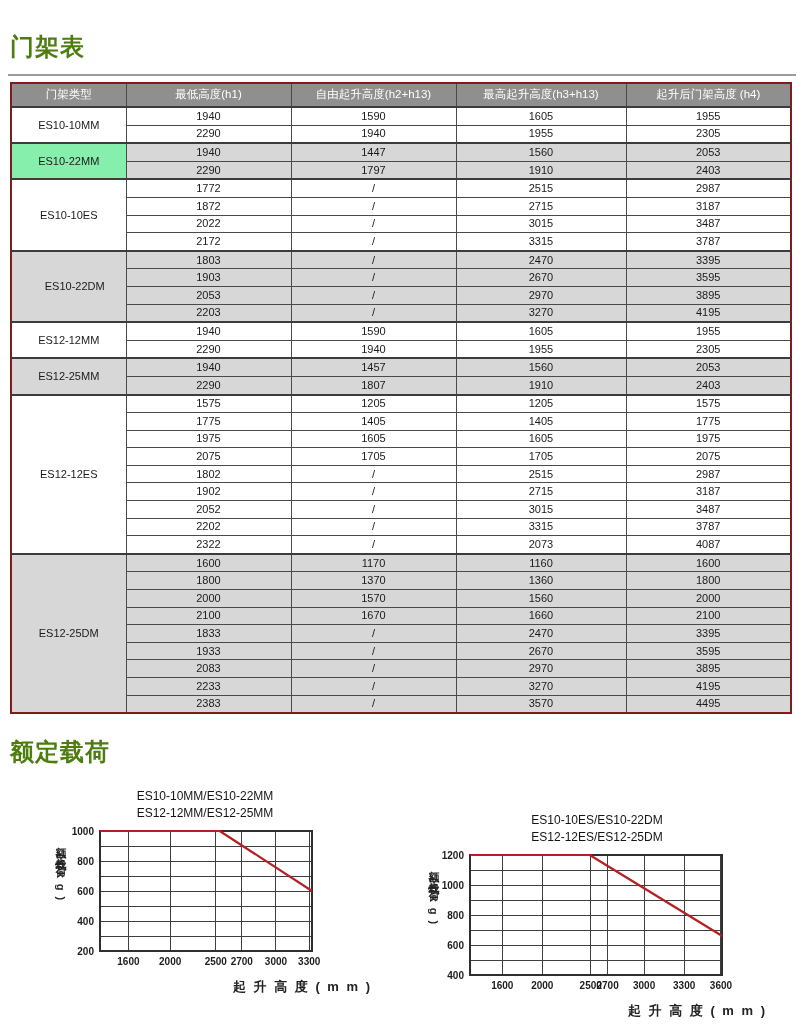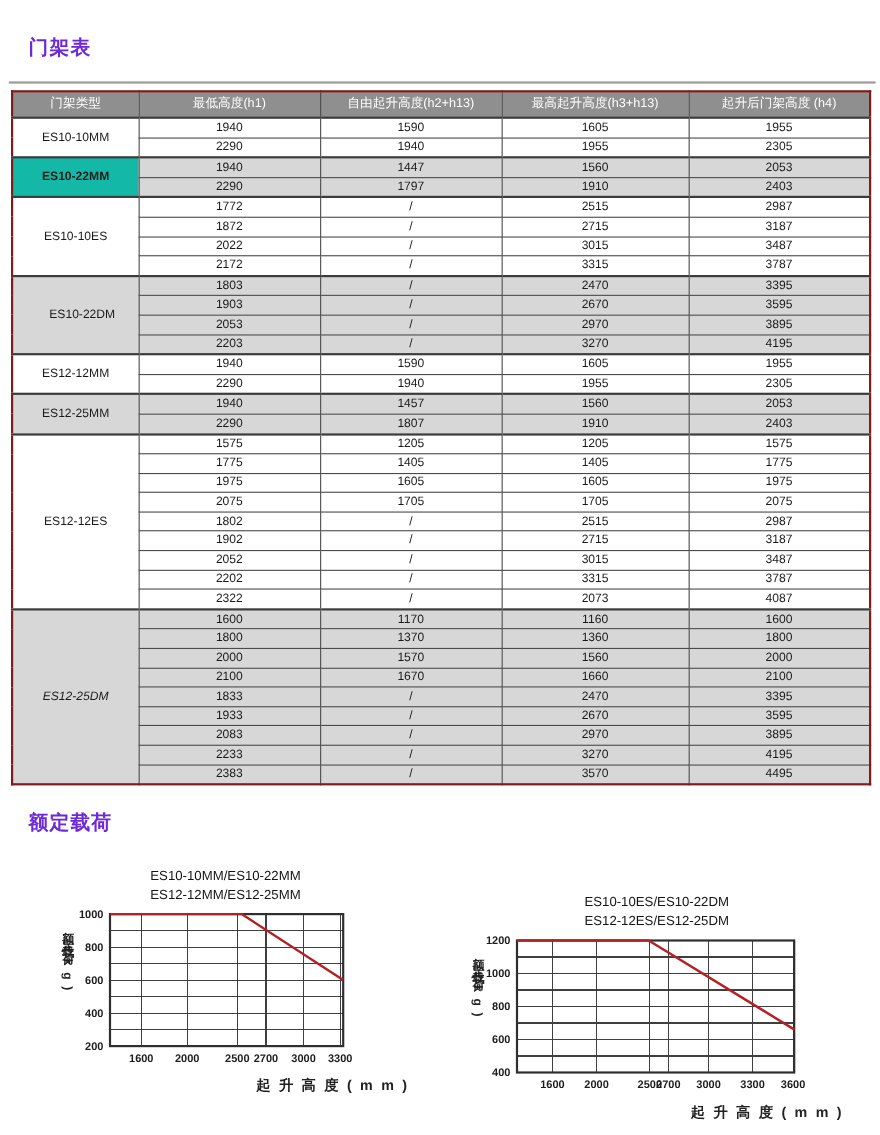--- a/index.html
+++ b/index.html
@@ -5,22 +5,22 @@
   html,body{margin:0;padding:0;}
   body{
     position:relative;
     width:800px;height:1032px;
     background:#ffffff;
     font-family:"Liberation Sans","DejaVu Sans",sans-serif;
     color:#1a1a1a;
     overflow:hidden;
   }
   .sec-title{
-    position:absolute;left:26px;
-    font-size:18px;font-weight:bold;color:#6d28d9;
+    position:absolute;left:10px;
+    font-size:24px;font-weight:bold;color:#4d7c0f;
     letter-spacing:1px;
   }
   #title1{top:31px;}
   #title2{top:736px;}
   #top-rule{
     position:absolute;left:8px;top:74px;width:788px;height:2px;
     background:#9b9b9b;
   }
   
   #mast-table-wrap{position:absolute;left:10px;top:82px;}
@@ -104,21 +104,21 @@
         </tr>
         <tr>
           <td>2290</td>
           <td>1940</td>
           <td>1955</td>
           <td>2305</td>
         </tr>
       </tbody>
       <tbody class="shaded">
         <tr class="group-start">
-          <td rowspan="2" class="typecell" style="background: #14b8a6; font-weight: bold;">ES10-22MM</td>
+          <td rowspan="2" class="typecell" style="background: #86efac;">ES10-22MM</td>
           <td>1940</td>
           <td>1447</td>
           <td>1560</td>
           <td>2053</td>
         </tr>
         <tr>
           <td>2290</td>
           <td>1797</td>
           <td>1910</td>
           <td>2403</td>
@@ -260,21 +260,21 @@
         </tr>
         <tr>
           <td>2322</td>
           <td>/</td>
           <td>2073</td>
           <td>4087</td>
         </tr>
       </tbody>
       <tbody class="shaded">
         <tr class="group-start">
-          <td rowspan="9" class="typecell" style="background: rgb(215, 215, 215); font-style: italic;">ES12-25DM</td>
+          <td rowspan="9" class="typecell" style="background: rgb(215, 215, 215);">ES12-25DM</td>
           <td>1600</td>
           <td>1170</td>
           <td>1160</td>
           <td>1600</td>
         </tr>
         <tr>
           <td>1800</td>
           <td>1370</td>
           <td>1360</td>
           <td>1800</td>

